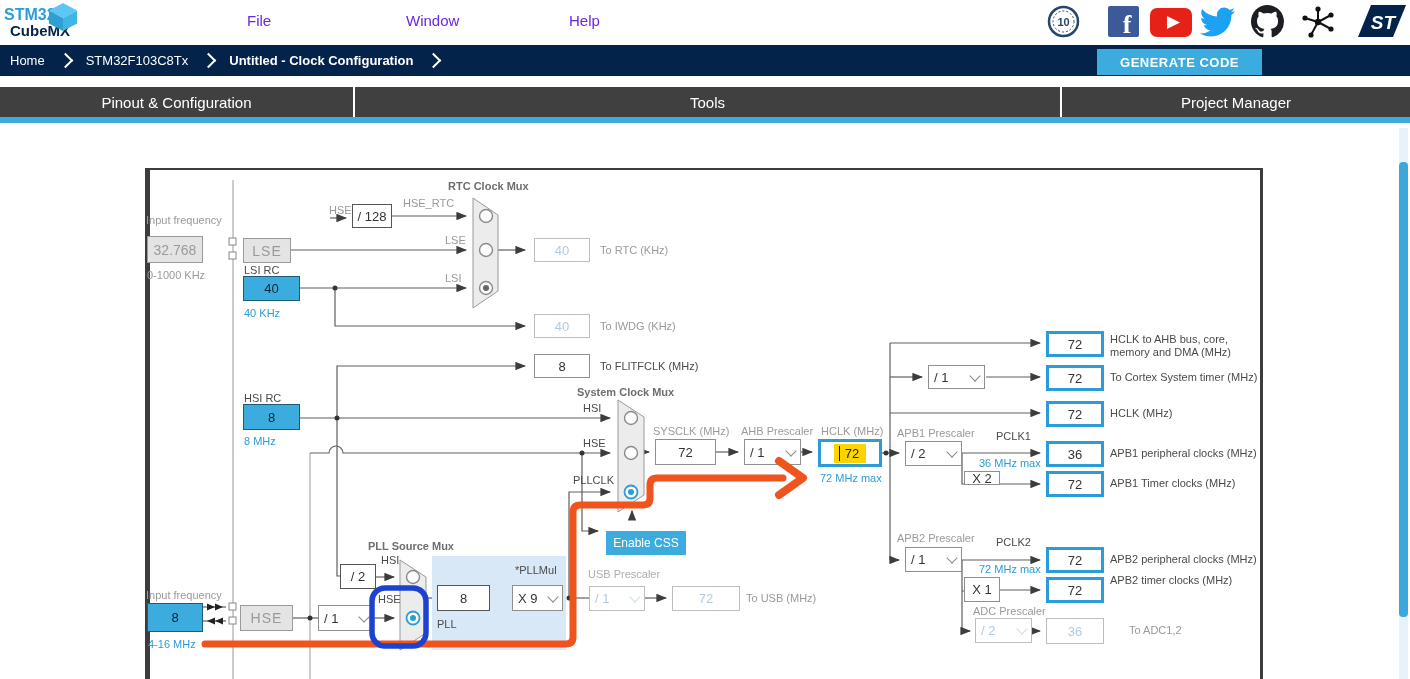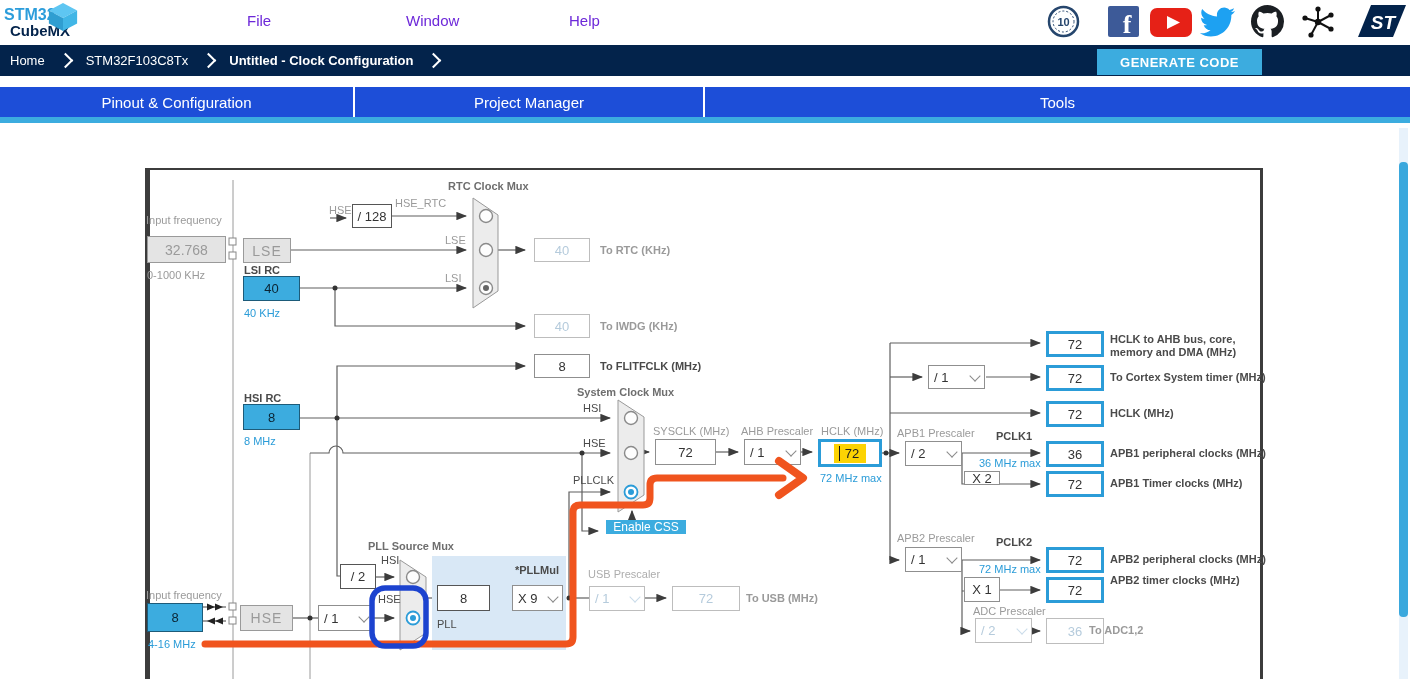--- a/index.html
+++ b/index.html
@@ -8,33 +8,33 @@
   
   .topbar{position:absolute;left:0;top:0;width:1410px;height:45px;background:#fff}
   .logo-txt1{position:absolute;left:4px;top:6px;font-size:16px;font-weight:bold;color:#2c9ddb}
   .logo-txt2{position:absolute;left:10px;top:22px;font-size:15px;font-weight:bold;color:#03234b}
   .menu-item{position:absolute;top:12px;font-size:15px;color:#6d28d9;cursor:default}
   .crumbbar{position:absolute;left:0;top:45px;width:1410px;height:31px;background:#03234b;display:flex;align-items:center;color:#fff;font-size:13px}
   .bc-sep{width:9px;height:9px;border-top:2.5px solid #fff;border-right:2.5px solid #fff;transform:rotate(45deg);margin:0 15px;flex:0 0 auto}
   .gen-btn{position:absolute;left:1097px;top:49px;width:165px;height:26px;background:#3cacdf;color:#fff;
     font-size:13px;font-weight:bold;letter-spacing:.5px;display:flex;align-items:center;justify-content:center}
   .tabs{position:absolute;left:0;top:87px;width:1410px;height:30px;display:flex;gap:2px;background:#fff}
-  .tab{background:#1d4ed8;color:#fff;font-size:15px;display:flex;align-items:center;justify-content:center}
+  .tab{background:#404040;color:#fff;font-size:15px;display:flex;align-items:center;justify-content:center}
   .tab.active{background:#3cacdf}
   .tabstrip{position:absolute;left:0;top:117px;width:1410px;height:6px;background:#3cacdf}
   .toolbar{position:absolute;left:0;top:123px;width:1410px;height:45px;background:#fff}
   .resolve-btn{position:absolute;left:652px;top:131px;width:156px;height:25px;background:#e9e9e9;color:#a5a5a5;
     font-size:14px;display:flex;align-items:center;justify-content:center}
   
   .stage{position:absolute;left:145px;top:168px;width:1118px;height:511px;background:#fff}
   .sb{position:absolute;background:#3c3c3c}
   .wires,.annot{position:absolute;left:0;top:0}
   .annot{pointer-events:none;z-index:30}
   .lbl{position:absolute;font-size:11px;color:#9a9a9a;white-space:nowrap;z-index:5}
-  .dk{color:#4a4a4a}.b{font-weight:bold}
+  .dk{color:#4a4a4a}.b{font-weight:normal}
   .mux-t{color:#6e6e6e;font-weight:bold}
   .blue{color:#2b9cd8}
   .pale-t{color:#adadad}
   .vbox{position:absolute;display:flex;align-items:center;justify-content:center;font-size:13px;color:#333;
     background:#fff;border:1px solid #8f8f8f;box-sizing:border-box;z-index:5}
   .vbox.pale{color:#b5cbdc;border-color:#bdbdbd}
   .vbox.grayed{background:#e4e4e4;color:#9a9a9a;border-color:#9a9a9a;font-size:14px}
   .vbox.bluefill{background:#3cacdf;border:1px solid #1d5b79;color:#0b2433}
   .vbox.blueborder{border:3px solid #2b9cd8}
   .vbox.darkb{border-color:#555}
@@ -112,22 +112,22 @@
   <span class="bc-sep"></span>
   <span>STM32F103C8Tx</span>
   <span class="bc-sep"></span>
   <span style="font-weight:bold">Untitled - Clock Configuration</span>
   <span class="bc-sep"></span>
 </div>
 <div class="gen-btn">GENERATE CODE</div>
 
 <div class="tabs">
   <div class="tab" style="flex:0 0 353px">Pinout &amp; Configuration</div>
+  <div class="tab" style="flex:1">Tools</div>
   <div class="tab" style="flex:0 0 348px">Project Manager</div>
-  <div class="tab" style="flex:1">Tools</div>
 </div>
 <div class="tabstrip"></div>
 
 <div class="toolbar">
   <svg class="abs" style="left:406px;top:133px" width="20" height="18">
     <path d="M17,16 V12 Q17,8 13,8 H4 M8,4 L4,8 L8,12" stroke="#1d8fd1" stroke-width="2" fill="none"></path>
   </svg>
   <svg class="abs" style="left:460px;top:133px" width="20" height="18">
     <path d="M3,16 V12 Q3,8 7,8 H16 M12,4 L16,8 L12,12" stroke="#cfcfcf" stroke-width="2" fill="none"></path>
   </svg>
@@ -256,31 +256,31 @@
       <polygon points="255,392 281,409 281,465 255,482" fill="#ececec" stroke="#999"></polygon>
       <circle cx="268" cy="409" r="6.5" fill="#fdfdfd" stroke="#8a8a8a" stroke-width="1.4"></circle>
       <circle cx="268" cy="450" r="6.5" fill="#fff" stroke="#2b9cd8" stroke-width="1.8"></circle>
       <circle cx="268" cy="450" r="3" fill="#2b9cd8"></circle>
     </g>
   </svg>
 
   <div class="panel" style="left:287px;top:388px;width:134px;height:94px"></div>
 
   <div class="lbl" style="left:1px;top:46px">Input frequency</div>
-  <div class="vbox grayed" style="left:2px;top:68px;width:79px;height:27px">32.768</div>
+  <div class="vbox grayed" style="left:2px;top:68px;width:56px;height:27px">32.768</div>
   <div class="lbl" style="left:2px;top:101px">0-1000 KHz</div>
   <div class="vbox grayed osc" style="left:98px;top:70px;width:48px;height:25px">LSE</div>
   <div class="lbl dk b" style="left:99px;top:96px">LSI RC</div>
   <div class="vbox bluefill" style="left:98px;top:108px;width:57px;height:25px">40</div>
   <div class="lbl blue" style="left:99px;top:139px">40 KHz</div>
 
   <div class="lbl mux-t" style="left:303px;top:12px">RTC Clock Mux</div>
   <div class="lbl" style="left:184px;top:36px">HSE</div>
   <div class="vbox darkb" style="left:207px;top:36px;width:40px;height:24px">/ 128</div>
-  <div class="lbl" style="left:250px;top:29px">HSE_RTC</div>
+  <div class="lbl" style="left:258px;top:29px">HSE_RTC</div>
   <div class="lbl" style="left:300px;top:66px">LSE</div>
   <div class="lbl" style="left:300px;top:104px">LSI</div>
   <div class="vbox pale" style="left:389px;top:70px;width:56px;height:24px">40</div>
   <div class="lbl b" style="left:455px;top:76px">To RTC (KHz)</div>
   <div class="vbox pale" style="left:389px;top:146px;width:56px;height:24px">40</div>
   <div class="lbl b" style="left:455px;top:152px">To IWDG (KHz)</div>
   <div class="vbox" style="left:389px;top:186px;width:56px;height:24px">8</div>
   <div class="lbl dk b" style="left:455px;top:192px">To FLITFCLK (MHz)</div>
 
   <div class="lbl dk b" style="left:99px;top:224px">HSI RC</div>
@@ -296,21 +296,21 @@
   <div class="lbl" style="left:596px;top:257px">AHB Prescaler</div>
   <div class="vbox dd" style="left:599px;top:271px;width:57px;height:26px">
     <span>/ 1</span>
       <span class="ddc"></span>
   </div>
   <div class="lbl" style="left:676px;top:257px">HCLK (MHz)</div>
   <div class="vbox blueborder" style="left:673px;top:271px;width:64px;height:28px">
     <span class="hclk-hl">72</span>
   </div>
   <div class="lbl blue" style="left:675px;top:304px">72 MHz max</div>
-  <div class="css-btn" style="left:461px;top:352px;width:80px;height:14px">Enable CSS</div>
+  <div class="css-btn" style="left:461px;top:363px;width:80px;height:24px">Enable CSS</div>
 
   <div class="lbl mux-t" style="left:223px;top:372px">PLL Source Mux</div>
   <div class="vbox darkb" style="left:195px;top:396px;width:36px;height:25px">/ 2</div>
   <div class="lbl dk" style="left:236px;top:386px">HSI</div>
   <div class="lbl dk" style="left:233px;top:425px;z-index:31">HSE</div>
   <div class="vbox dd" style="left:173px;top:437px;width:56px;height:26px">
     <span>/ 1</span>
       <span class="ddc"></span>
   </div>
   <div class="vbox grayed osc" style="left:95px;top:437px;width:53px;height:26px">HSE</div>
@@ -372,21 +372,21 @@
   <div class="vbox" style="left:819px;top:409px;width:36px;height:25px">X 1</div>
   <div class="vbox blueborder" style="left:901px;top:409px;width:58px;height:26px">72</div>
   <div class="lbl dk b" style="left:965px;top:406px">APB2 timer clocks (MHz)</div>
 
   <div class="lbl" style="left:828px;top:437px">ADC Prescaler</div>
   <div class="vbox dd pale" style="left:830px;top:450px;width:57px;height:25px">
     <span>/ 2</span>
       <span class="ddc"></span>
   </div>
   <div class="vbox pale" style="left:901px;top:450px;width:58px;height:26px">36</div>
-  <div class="lbl b" style="left:944px;top:456px">To ADC1,2</div>
+  <div class="lbl b" style="left:984px;top:456px">To ADC1,2</div>
 
   <svg class="annot" width="1118" height="511">
     <path d="M60,476 H421 Q428,476 428,469 V344 Q428,337 435,337 H498 Q505,337 505,330 V317 Q505,310 512,310 H638" stroke="#f0541e" stroke-width="7" fill="none" stroke-linecap="round" stroke-linejoin="round"></path>
     <path d="M634,293 L658,310 L634,327" stroke="#f0541e" stroke-width="8" fill="none" stroke-linecap="round" stroke-linejoin="round"></path>
     <rect x="227" y="420" width="54" height="58" rx="13" stroke="#1c43cf" stroke-width="5.5" fill="none"></rect>
   </svg>
 </div>
 
 <div class="scroll-track"></div>
 <div class="scroll-thumb"></div>

